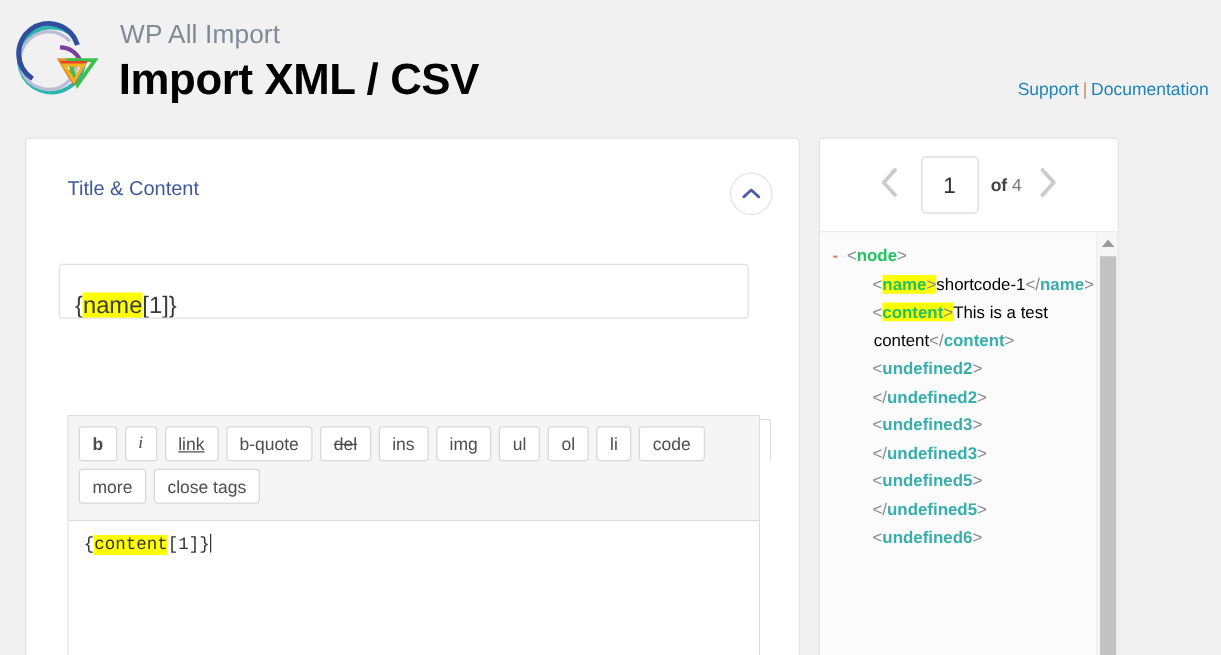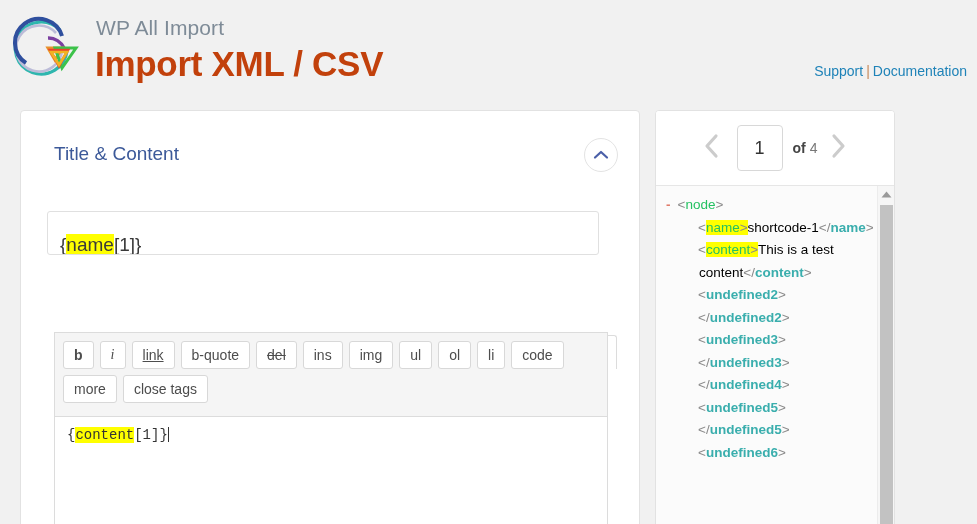--- a/index.html
+++ b/index.html
@@ -20,38 +20,38 @@
   .logo {
     position: absolute; left: 10px; top: 16px;
     width: 76px; height: 72px;
   }
   .brand-sub {
     position: absolute; left: 96px; top: 16px;
     font-size: 21px; color: #7e8b97; letter-spacing: .1px;
   }
   .brand-title {
     position: absolute; left: 95px; top: 44px;
-    font-size: 35px; font-weight: bold; color: #c2410c; letter-spacing: -.3px;
+    font-size: 35px; font-weight: bold; color: #000000; letter-spacing: -.3px;
   }
   .header-links {
     position: absolute; right: 10px; top: 63px;
     font-size: 14px; color: #1f83b8;
   }
   .header-links a { color: #1f83b8; text-decoration: none; }
   .header-links .sep { color: #c98a5a; margin: 0 3px; }
 
   
   .panel {
     position: absolute; left: 20px; top: 110px;
     width: 620px; height: 430px;
     background: #fff; border: 1px solid #e2e2e2; border-radius: 4px;
   }
   .panel-title {
     position: absolute; left: 33px; top: 32px;
-    font-size: 19px; color: #3c5999; font-weight: normal;
+    font-size: 16px; color: #3c5999; font-weight: normal;
   }
   .collapse-btn {
     position: absolute; right: 21px; top: 27px;
     width: 34px; height: 34px; border-radius: 50%;
     border: 1px solid #e3e3e3; background: #fff;
     display: flex; align-items: center; justify-content: center;
     cursor: pointer;
   }
   .collapse-btn svg { display: block; }
 
@@ -141,21 +141,21 @@
 
   .xml-body {
     position: relative; height: 353px; background: #fbfbfb;
     font-size: 13.5px; line-height: 22.5px; overflow: hidden;
     padding: 8px 0 0 0;
   }
   .xml-line { padding-left: 10px; white-space: normal; }
   .xml-line.indent { padding-left: 43px; text-indent: -1px; }
   .toggle { color: #e07b6a; font-weight: bold; margin-right: 7px; }
   .angle { color: #8a8a8a; }
-  .tag-open { color: #25c162; font-weight: normal; }
+  .tag-open { color: #25c162; font-weight: bold; }
   .tag-close { color: #3aaead; font-weight: bold; }
   .txt { color: #000000; }
 
   .xml-scroll {
     position: absolute; right: 0; top: 0; width: 17px; height: 353px;
     background: #f6f6f6; border-left: 1px solid #ececec;
   }
   .xml-scroll .sb-up {
     height: 17px; display: flex; align-items: center; justify-content: center;
     cursor: pointer;
@@ -258,21 +258,20 @@
       <div class="xml-line indent"><span class="angle">&lt;</span><span class="tag-open hl">name</span><span class="angle hl">&gt;</span><span class="txt">shortcode-1</span><span class="angle">&lt;/</span><span class="tag-close">name</span><span class="angle">&gt;</span></div>
 
       <div class="xml-line indent"><span class="angle">&lt;</span><span class="tag-open hl">content</span><span class="angle hl">&gt;</span><span class="txt">This is a test content</span><span class="angle">&lt;/</span><span class="tag-close">content</span><span class="angle">&gt;</span></div>
 
       <div class="xml-line indent"><span class="angle">&lt;</span><span class="tag-close">undefined2</span><span class="angle">&gt;</span></div>
       <div class="xml-line indent"><span class="angle">&lt;/</span><span class="tag-close">undefined2</span><span class="angle">&gt;</span></div>
 
       <div class="xml-line indent"><span class="angle">&lt;</span><span class="tag-close">undefined3</span><span class="angle">&gt;</span></div>
       <div class="xml-line indent"><span class="angle">&lt;/</span><span class="tag-close">undefined3</span><span class="angle">&gt;</span></div>
 
-      <div class="xml-line indent"><span class="angle">&lt;/</span><span class="tag-close">undefined4</span><span class="angle">&gt;</span></div>
 
       <div class="xml-line indent"><span class="angle">&lt;</span><span class="tag-close">undefined5</span><span class="angle">&gt;</span></div>
       <div class="xml-line indent"><span class="angle">&lt;/</span><span class="tag-close">undefined5</span><span class="angle">&gt;</span></div>
 
       <div class="xml-line indent"><span class="angle">&lt;</span><span class="tag-close">undefined6</span><span class="angle">&gt;</span></div>
 
       <div class="xml-scroll">
         <div class="sb-up">
           <svg width="11" height="7" viewBox="0 0 11 7">
               <polygon points="5.5,0.5 10.5,6.5 0.5,6.5" fill="#9a9a9a"></polygon>

